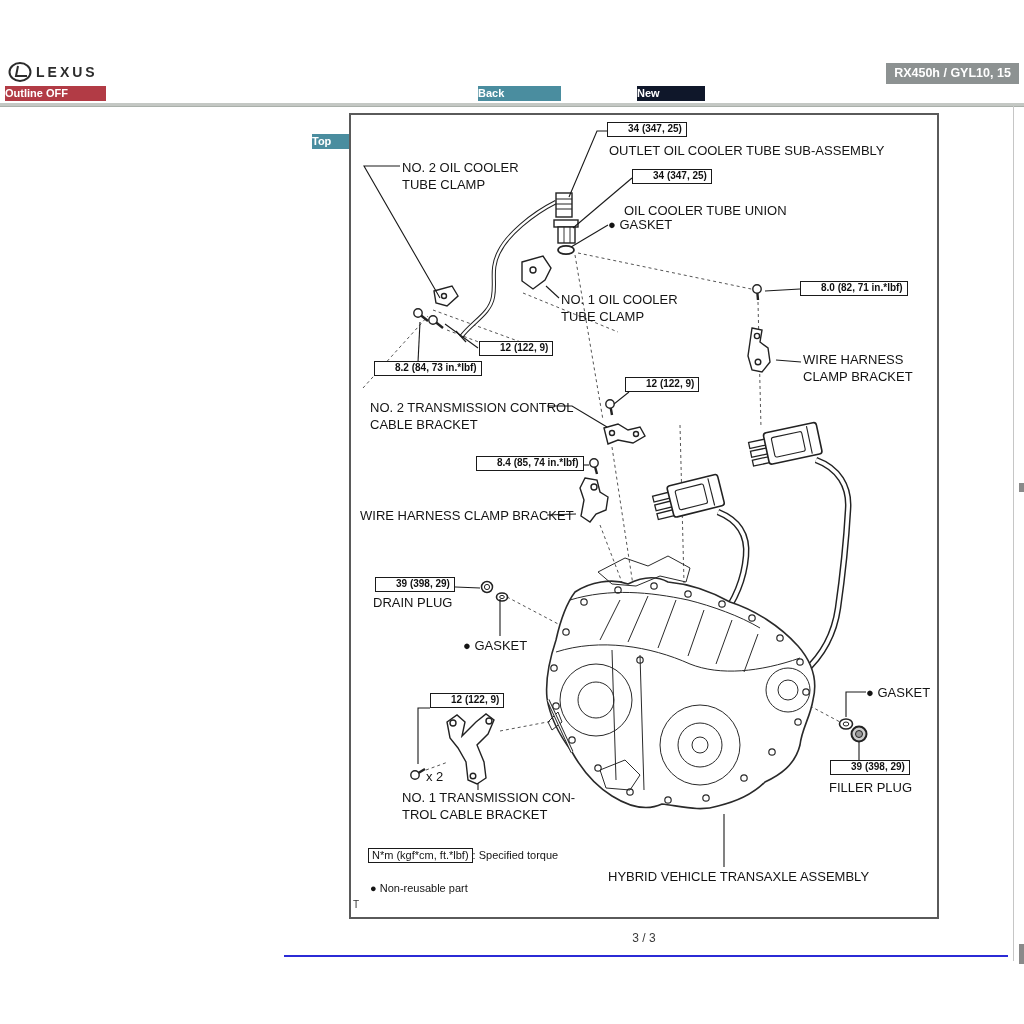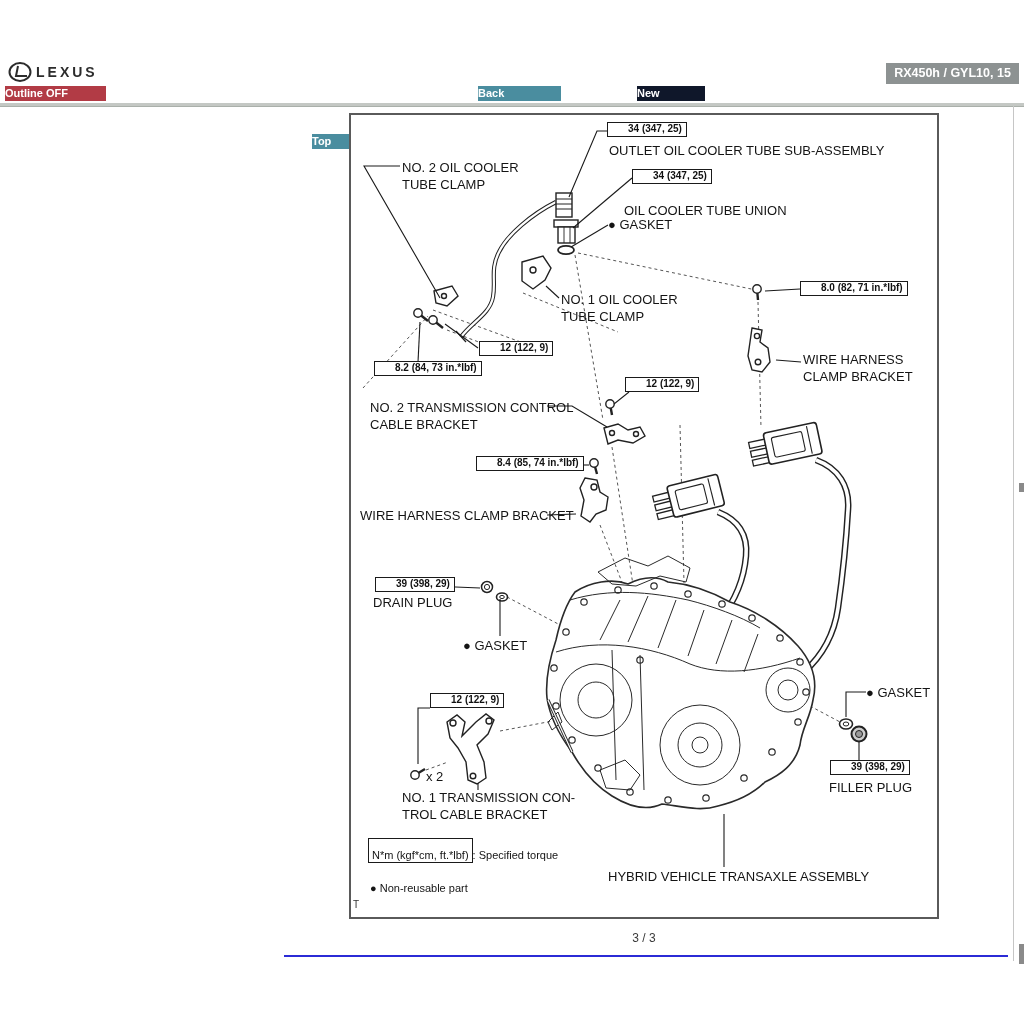--- a/index.html
+++ b/index.html
@@ -22,21 +22,21 @@
   #sidebar{position:absolute;left:2px;top:107px;width:255px;height:854px;background:#e9ebe6;
            border-left:1px solid #d8dcd8;border-top:1px solid #d8dcd8;}
   #sidebar-title{margin:10px 6px 0 6px;font-size:14.5px;font-weight:bold;color:#4f544f;line-height:1.35;}
   
   #frame{position:absolute;left:349px;top:113px;width:586px;height:802px;border:2px solid #5a5a5a;background:#fff;}
   #art{position:absolute;left:0;top:0;width:1024px;height:1024px;}
   .plabel{position:absolute;font-size:13px;color:#141414;line-height:1.32;white-space:pre-line;}
   .tbox{position:absolute;font-size:10px;font-weight:bold;color:#111;background:#fff;
         border:1.5px solid #1a1a1a;padding:0px 4px 1px 20px;white-space:nowrap;line-height:12px;}
   #legend-line1{position:absolute;left:368px;top:849px;font-size:11px;color:#141414;}
-  #legend-box{border:1.2px solid #1a1a1a;padding:10px 3px 1px 3px;background:#fff;}
+  #legend-box{border:1.2px solid #1a1a1a;padding:0 3px 1px 3px;background:#fff;}
   #legend-line2{position:absolute;left:370px;top:882px;font-size:11px;color:#141414;}
   #frame-corner{position:absolute;left:353px;top:899px;font-size:10px;color:#333;}
   
   #page-indicator{position:absolute;left:599px;top:931px;width:90px;text-align:center;font-size:12px;color:#3a3a3a;}
   #footer-rule{position:absolute;left:284px;top:955px;width:724px;height:2px;background:#2b2bd6;}
   #right-border{position:absolute;left:1013px;top:106px;width:1px;height:855px;background:#c6c6c6;}
   .edge-mark{position:absolute;width:5px;background:#8a8a8a;}
 </style>
 </head>
 <body>

